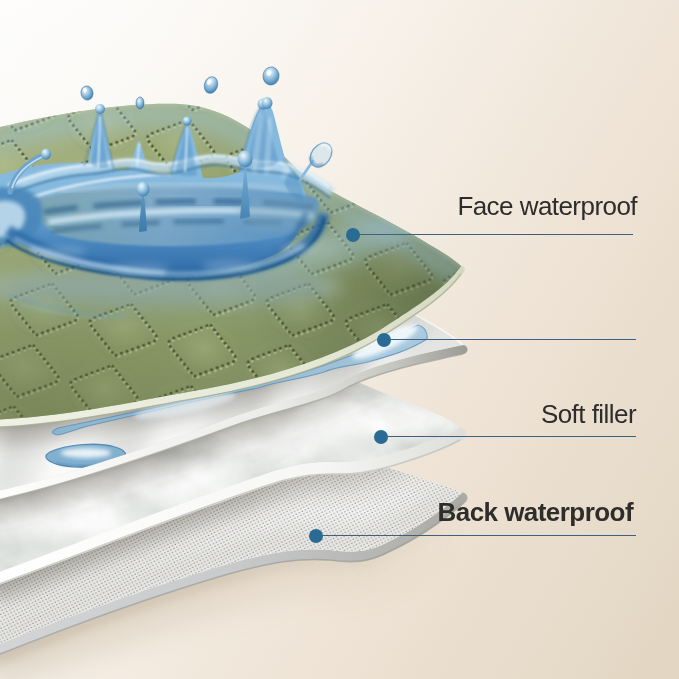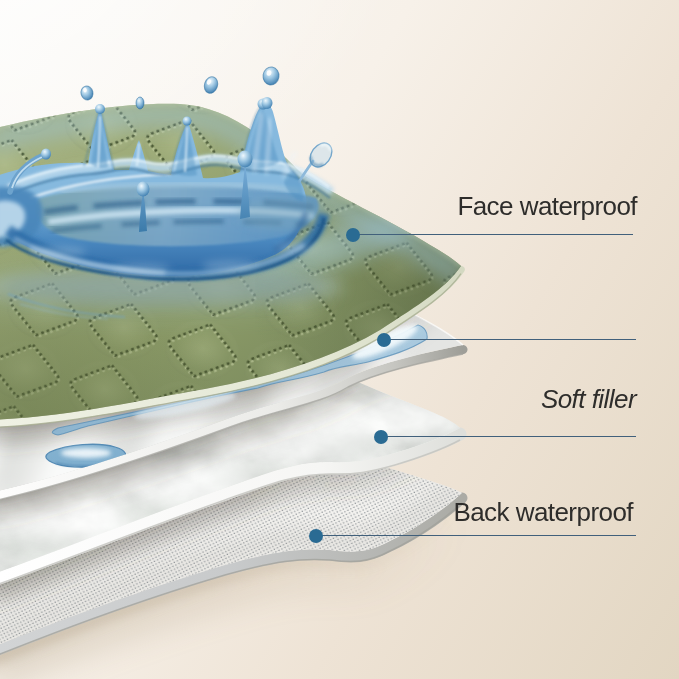--- a/index.html
+++ b/index.html
@@ -17,24 +17,24 @@
   }
   .line{position:absolute;height:1.3px;background:var(--line,#41607b);}
   .dot{position:absolute;width:14px;height:14px;border-radius:50%;background:var(--dot,#2a6b93);}
   
   #co1 .label{right:42px; top:191px;}
   #co1 .line{left:353px;top:234px;width:280px;}
   #co1 .dot{left:346px;top:228px;}
   #co2 .label{right:41px; top:298px;}
   #co2 .line{left:384px;top:339px;width:252px;}
   #co2 .dot{left:377px;top:333px;}
-  #co3 .label{right:43px; top:384px;font-style:italic;}
+  #co3 .label{right:43px; top:399px;}
   #co3 .line{left:381px;top:436px;width:255px;}
   #co3 .dot{left:374px;top:430px;}
-  #co4 .label{right:46px; top:497px;}
+  #co4 .label{right:46px; top:497px;font-weight:bold;}
   #co4 .line{left:316px;top:535px;width:320px;}
   #co4 .dot{left:309px;top:529px;}
 </style>
 </head>
 <body>
 
 <div class="stage">
 
 <svg class="illustration" viewBox="0 0 679 679">
   <defs>

